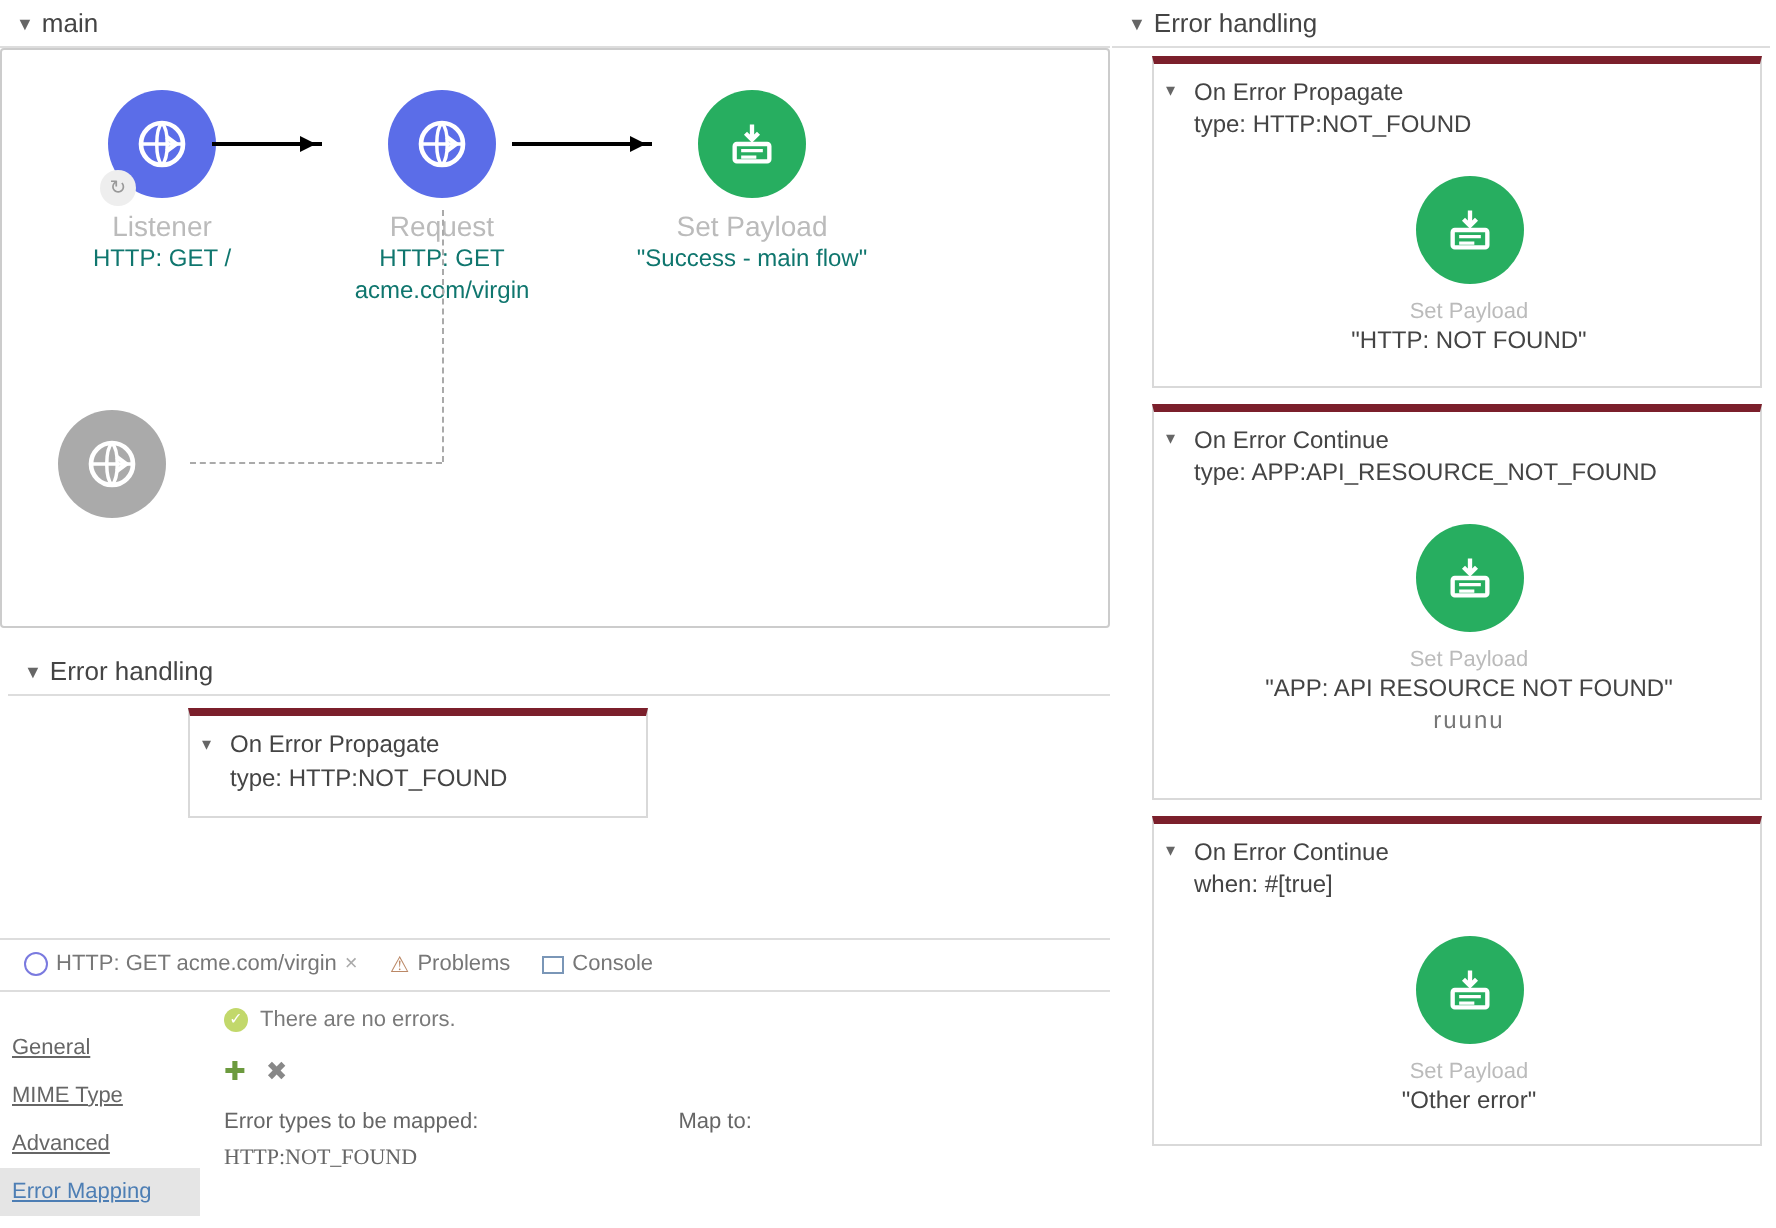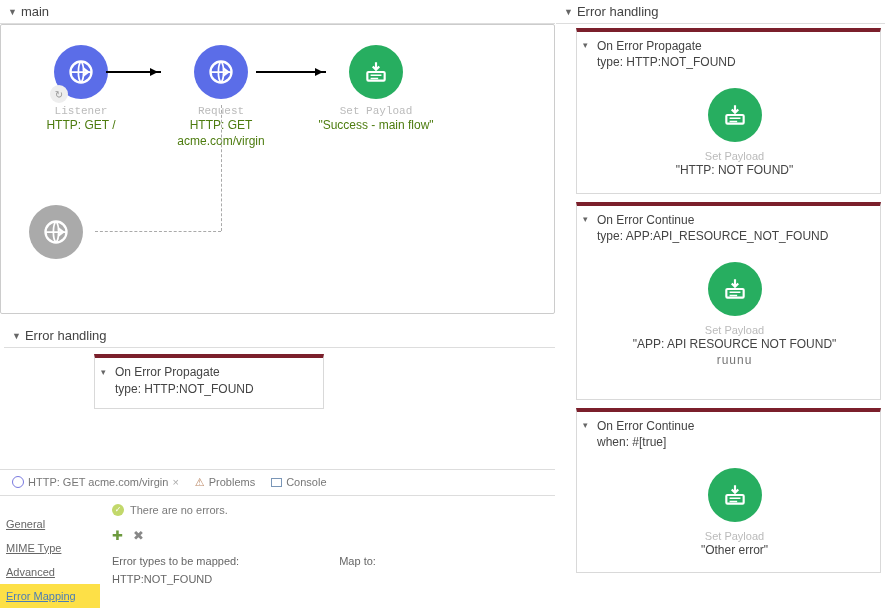--- a/index.html
+++ b/index.html
@@ -45,22 +45,22 @@
     border-radius: 50%;
     margin: 0 auto 6px auto;
     display: flex;
     align-items: center;
     justify-content: center;
     position: relative;
   }
   .blue { background: #5b6de8; }
   .green { background: #27ae60; }
   .grey { background: #aaa; }
-  .node-label-dim { color: #bbb; font-size: 11px; font-family: Liberation Mono, monospace; }
-  .node-label { color: #4d7c0f; line-height: 1.35; }
+  .node-label-dim { color: #bbb; font-size: 14px; }
+  .node-label { color: #0f766e; line-height: 1.35; }
 
   .badge {
     position: absolute;
     left: -4px; bottom: -4px;
     width: 18px; height: 18px;
     border-radius: 50%;
     background: #eee;
     display: flex; align-items: center; justify-content: center;
     font-size: 10px; color: #999;
   }
@@ -125,42 +125,42 @@
   .side-nav {
     width: 100px;
     border-right: none;
     padding-top: 16px;
   }
   .side-nav div {
     padding: 6px 8px 6px 6px;
     color: #666;
     text-decoration: underline;
   }
-  .side-nav .sel { color: #4d7eb4; background: #fde047; }
+  .side-nav .sel { color: #4d7eb4; background: #e5e5e5; }
   .form-area {
     flex: 1;
     padding: 8px 12px;
   }
   .noerrors {
     display: flex; align-items: center; gap: 6px;
     color: #7a7a7a; margin-bottom: 12px;
   }
   .noerrors .dot {
     width: 12px; height: 12px; border-radius: 50%;
     background: #c2d86b; display: flex; align-items: center; justify-content: center;
     color: #fff; font-size: 8px;
   }
   .toolbar-icons { display: flex; gap: 10px; margin-bottom: 10px; font-size: 13px; color: #6c9a3e; }
   .map-table {
     font-size: 11px;
     color: #666;
     margin-top: 12px;
   }
   .map-table .hdr { display: flex; gap: 100px; margin-bottom: 6px; }
-  .map-table .row { display: flex; gap: 40px; }
+  .map-table .row { display: flex; gap: 40px; font-family: Liberation Serif, serif; }
 
   
   .right-box {
     margin: 4px 4px 8px 20px;
     border: 1px solid #d9d9d9;
     border-top: 4px solid #7b1f2b;
     padding: 6px 8px 14px 20px;
     position: relative;
     text-align: center;
     overflow: hidden;

